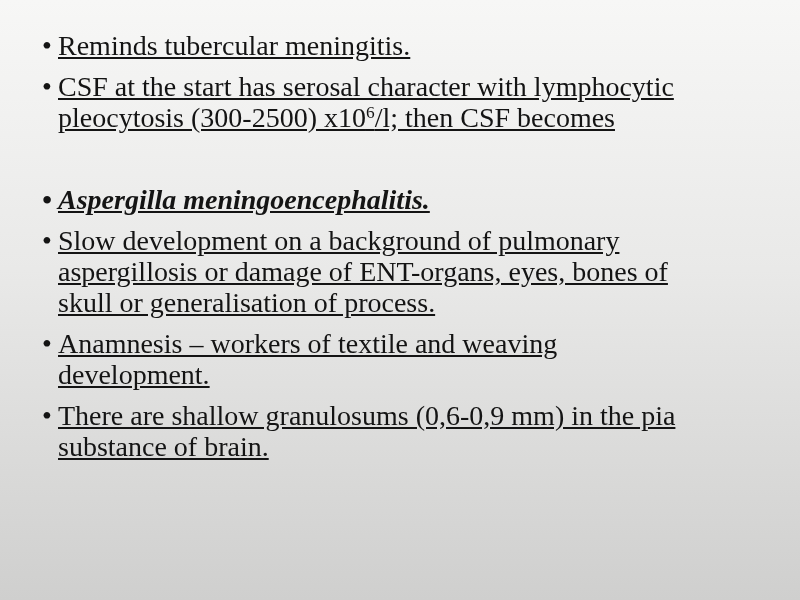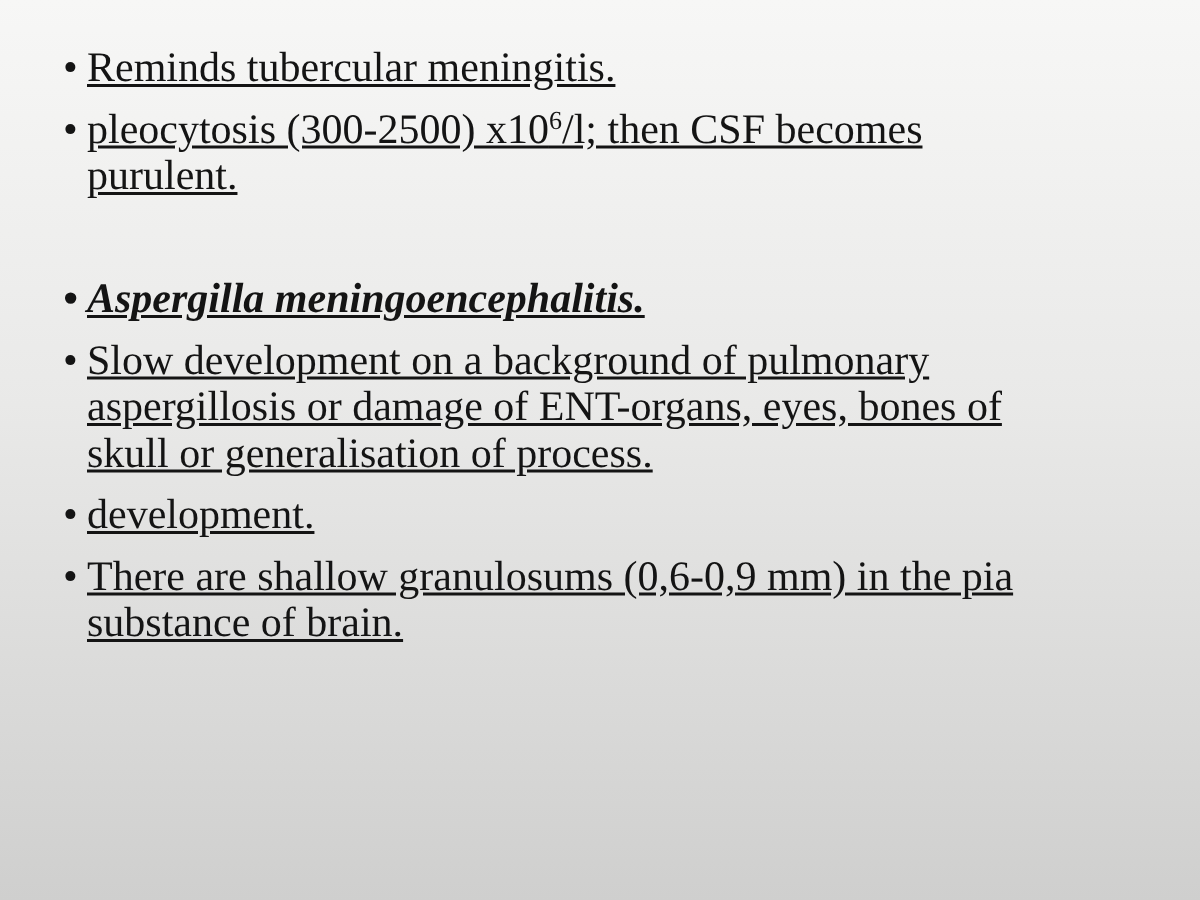--- a/index.html
+++ b/index.html
@@ -59,36 +59,37 @@
 <body>
 
 <div class="slide">
   <ul class="bullet-list">
       <li class="normal">
         <span class="marker">•</span>
         <div class="line"><span>Reminds tubercular meningitis.</span></div>
       </li>
       <li class="normal">
         <span class="marker">•</span>
+        <div class="line"><span>CSF at the start has serosal character with lymphocytic</span></div>
         <div class="line"><span>pleocytosis (300-2500) x10</span><sup>6</sup><span>/l; then CSF becomes</span></div>
-        <div class="line"><span>purulent.</span></div>
       </li>
       <li class="spacer"></li>
       <li class="bold-italic">
         <span class="marker">•</span>
         <div class="line"><span>Aspergilla meningoencephalitis.</span></div>
       </li>
       <li class="normal">
         <span class="marker">•</span>
         <div class="line"><span>Slow development on a background of pulmonary</span></div>
         <div class="line"><span>aspergillosis or damage of ENT-organs, eyes, bones of</span></div>
         <div class="line"><span>skull or generalisation of process.</span></div>
       </li>
       <li class="normal">
         <span class="marker">•</span>
+        <div class="line"><span>Anamnesis – workers of textile and weaving</span></div>
         <div class="line"><span>development.</span></div>
       </li>
       <li class="normal">
         <span class="marker">•</span>
         <div class="line"><span>There are shallow granulosums (0,6-0,9 mm) in the pia</span></div>
         <div class="line"><span>substance of brain.</span></div>
       </li>
     </ul>
 </div>
 

